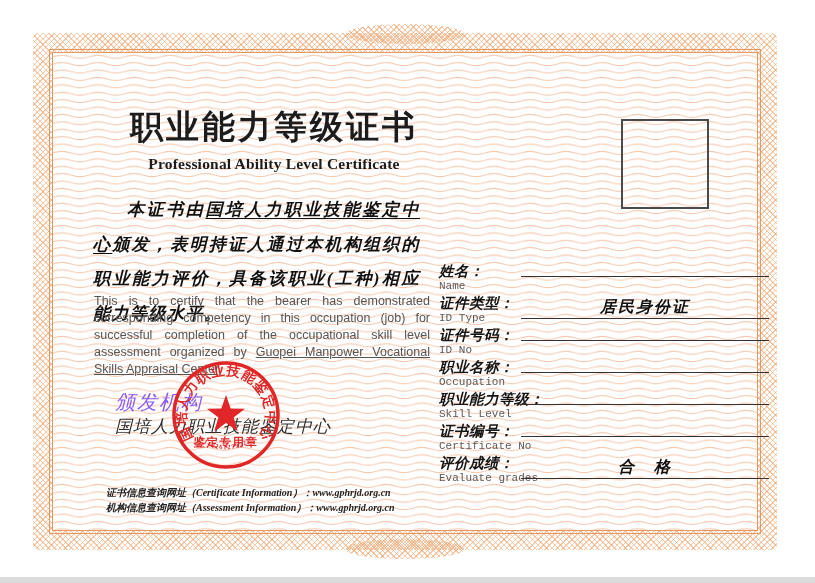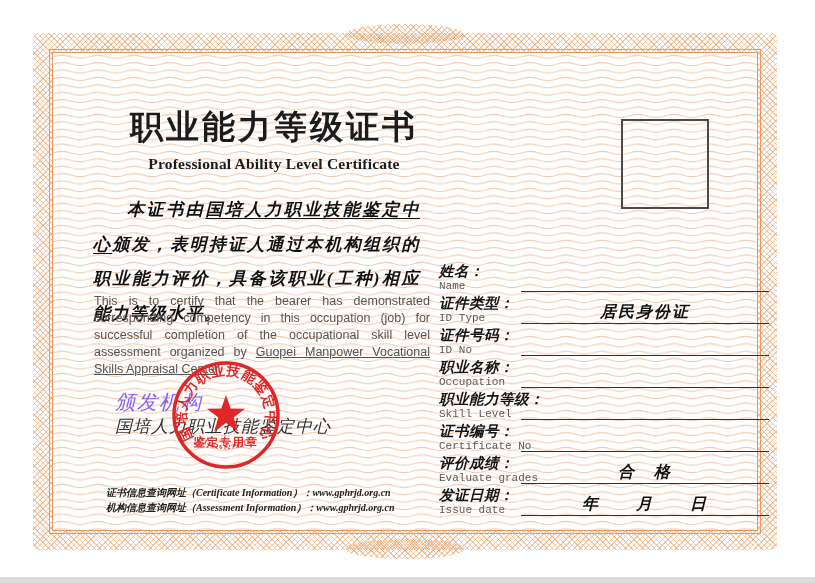--- a/index.html
+++ b/index.html
@@ -51,21 +51,21 @@
   .issuer-name{position:absolute;left:62px;top:362px;font-size:17px;color:#2e2e2e;font-style:italic;letter-spacing:1px;white-space:nowrap;}
   .seal{position:absolute;left:98px;top:307px;width:150px;height:110px;}
   .footer-lines{
     position:absolute;left:53px;top:433px;width:330px;
     font-size:10px;line-height:14.5px;font-weight:bold;font-style:italic;color:#222;white-space:nowrap;
   }
   
   .qr-box{position:absolute;left:568px;top:66px;width:84px;height:86px;border:2px solid #4a4a4a;background:transparent;}
   .qr-caption{position:absolute;left:545px;top:160px;width:130px;text-align:center;font-size:15px;font-weight:600;font-style:italic;color:#1d1d1d;letter-spacing:1px;}
   .fields{position:absolute;left:386px;top:207px;width:330px;}
-  .field-row{display:flex;align-items:flex-end;height:32px;}
+  .field-row{display:flex;align-items:center;height:32px;}
   .field-labels{width:82px;flex:none;padding-top:2px;}
   .label-cn{font-size:14.5px;font-weight:bold;font-style:italic;color:#151515;white-space:nowrap;letter-spacing:.5px;}
   .label-en{font-family:Liberation Mono, monospace;font-size:11px;color:#5a5a5a;white-space:nowrap;margin-top:-1px;}
   .field-line{flex:1;border-bottom:1.5px solid #333;display:flex;align-items:flex-end;justify-content:center;}
   .field-value{font-size:16px;font-weight:bold;font-style:italic;color:#101010;letter-spacing:2px;margin-bottom:0px;white-space:pre;}
   
   .bottom-strip{position:absolute;left:0;bottom:0;width:100%;height:6px;background:#dcdcdc;}
 </style>
 </head>
 <body>
@@ -182,27 +182,18 @@
       <div class="field-row">
         <div class="field-labels">
           <div class="label-cn">评价成绩：</div>
           <div class="label-en">Evaluate grades</div>
         </div>
         <div class="field-line">
           <span class="field-value">合　格</span>
         </div>
       </div>
 
-      <div class="field-row">
-        <div class="field-labels">
-          <div class="label-cn">发证日期：</div>
-          <div class="label-en">Issue date</div>
-        </div>
-        <div class="field-line">
-          <span class="field-value">年　　月　　日</span>
-        </div>
-      </div>
 
     </div>
   </div>
 </div>
 
 <div class="bottom-strip"></div>
 
 </body></html>

